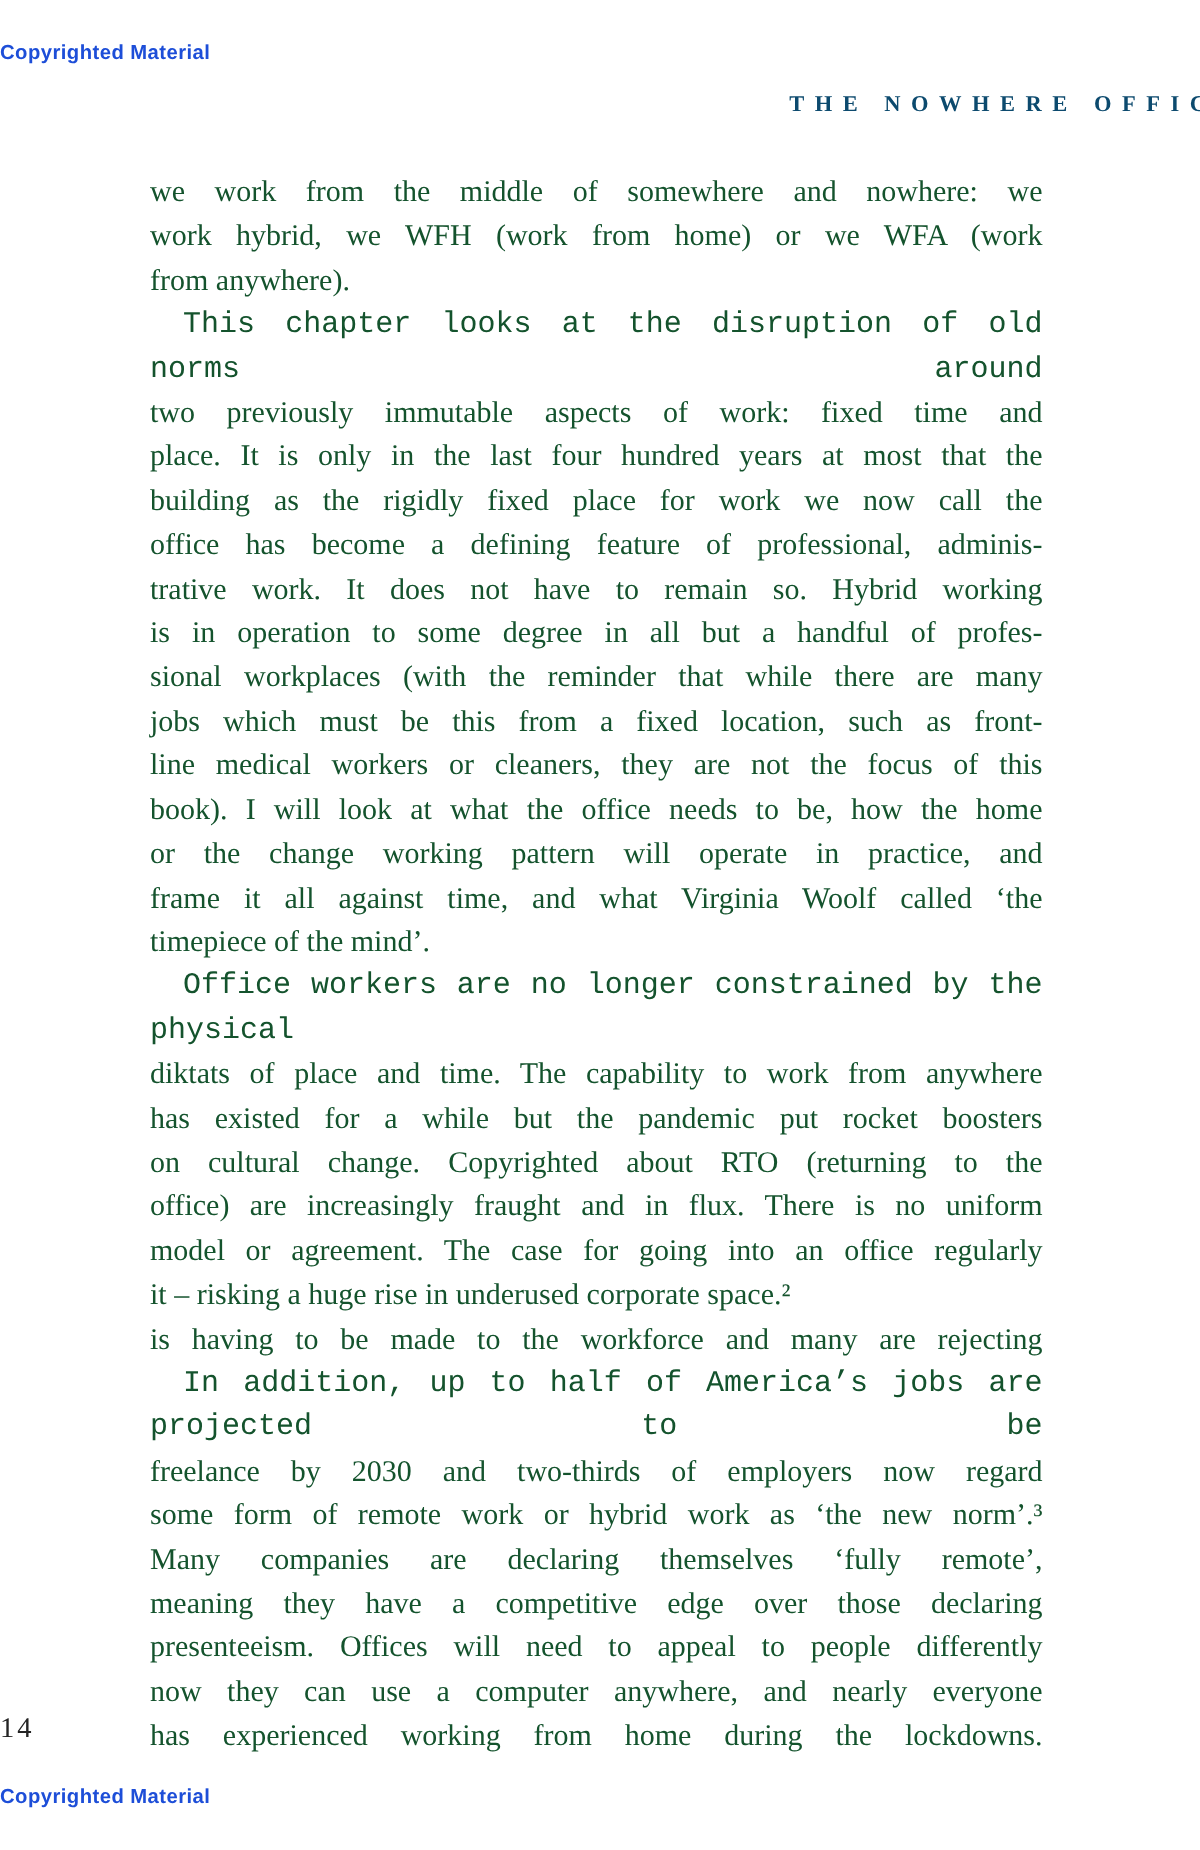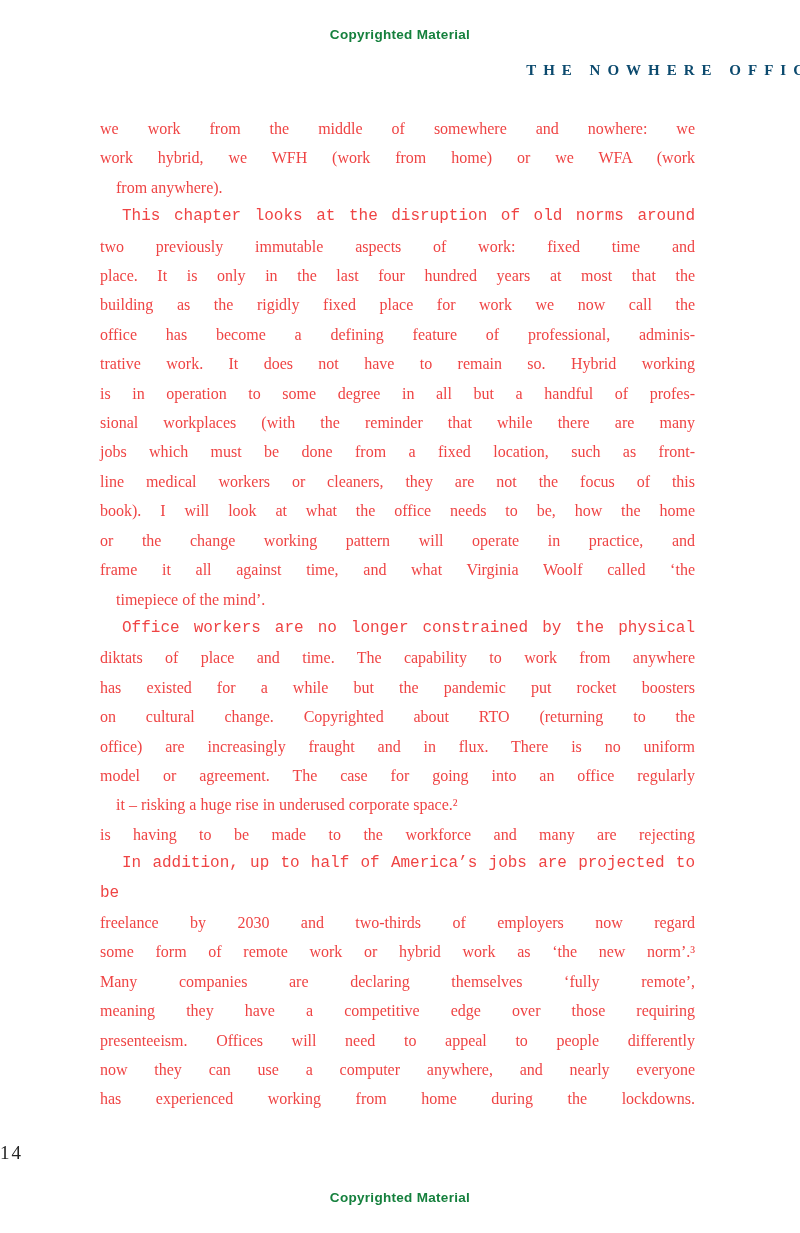--- a/index.html
+++ b/index.html
@@ -12,26 +12,26 @@
     width: 800px;
     height: 1233px;
     background: #ffffff;
     font-family: "Liberation Serif", serif;
     overflow: hidden;
   }
   .notice {
     position: absolute;
     left: 0;
     width: 100%;
-    text-align: center;
+    text-align: left;
     font-family: "Liberation Sans", sans-serif;
     font-weight: 700;
     font-size: 13.5px;
     letter-spacing: 0.3px;
-    color: #15803d;
+    color: #1d4ed8;
   }
   .notice-top { top: 27px; }
   .notice-bottom { top: 1190px; }
   .running-head {
     position: absolute;
     top: 62px;
     left: 0;
     width: 100%;
     text-align: right;
     font-family: "Liberation Serif", serif;
@@ -40,32 +40,31 @@
     letter-spacing: 7px;
     text-indent: 7px;
     color: #0c4a6e;
     padding-left: 28px;
   }
   .body-text {
     position: absolute;
     left: 100px;
     top: 114px;
     width: 595px;
-    font-size: 16px;
+    font-size: 20px;
     line-height: 29.4px;
-    color: #ef4444;
+    color: #14532d;
   }
   .line {
     text-align: justify;
     text-align-last: justify;
     white-space: normal;
   }
   .line.last {
     text-align-last: left;
-    margin-left: 16px;
   }
   .line.indent {
     text-indent: 22px;
     font-family: Liberation Mono, monospace;
   }
   .page-number {
     position: absolute;
     top: 1142px;
     left: 0;
     width: 100%;
@@ -88,39 +87,39 @@
       <div class="line">work hybrid, we WFH (work from home) or we WFA (work</div>
       <div class="line last">from anywhere).</div>
       <div class="line indent">This chapter looks at the disruption of old norms around</div>
       <div class="line">two previously immutable aspects of work: fixed time and</div>
       <div class="line">place. It is only in the last four hundred years at most that the</div>
       <div class="line">building as the rigidly fixed place for work we now call the</div>
       <div class="line">office has become a defining feature of professional, adminis-</div>
       <div class="line">trative work. It does not have to remain so. Hybrid working</div>
       <div class="line">is in operation to some degree in all but a handful of profes-</div>
       <div class="line">sional workplaces (with the reminder that while there are many</div>
-      <div class="line">jobs which must be done from a fixed location, such as front-</div>
+      <div class="line">jobs which must be this from a fixed location, such as front-</div>
       <div class="line">line medical workers or cleaners, they are not the focus of this</div>
       <div class="line">book). I will look at what the office needs to be, how the home</div>
       <div class="line">or the change working pattern will operate in practice, and</div>
       <div class="line">frame it all against time, and what Virginia Woolf called ‘the</div>
       <div class="line last">timepiece of the mind’.</div>
       <div class="line indent">Office workers are no longer constrained by the physical</div>
       <div class="line">diktats of place and time. The capability to work from anywhere</div>
       <div class="line">has existed for a while but the pandemic put rocket boosters</div>
       <div class="line">on cultural change. Copyrighted about RTO (returning to the</div>
       <div class="line">office) are increasingly fraught and in flux. There is no uniform</div>
       <div class="line">model or agreement. The case for going into an office regularly</div>
       <div class="line last">it – risking a huge rise in underused corporate space.²</div>
       <div class="line">is having to be made to the workforce and many are rejecting</div>
       <div class="line indent">In addition, up to half of America’s jobs are projected to be</div>
       <div class="line">freelance by 2030 and two-thirds of employers now regard</div>
       <div class="line">some form of remote work or hybrid work as ‘the new norm’.³</div>
       <div class="line">Many companies are declaring themselves ‘fully remote’,</div>
-      <div class="line">meaning they have a competitive edge over those requiring</div>
+      <div class="line">meaning they have a competitive edge over those declaring</div>
       <div class="line">presenteeism. Offices will need to appeal to people differently</div>
       <div class="line">now they can use a computer anywhere, and nearly everyone</div>
       <div class="line">has experienced working from home during the lockdowns.</div>
     </div>
 
   <div class="page-number">14</div>
 
   <div class="notice notice-bottom">Copyrighted Material</div>
 </div>
 

